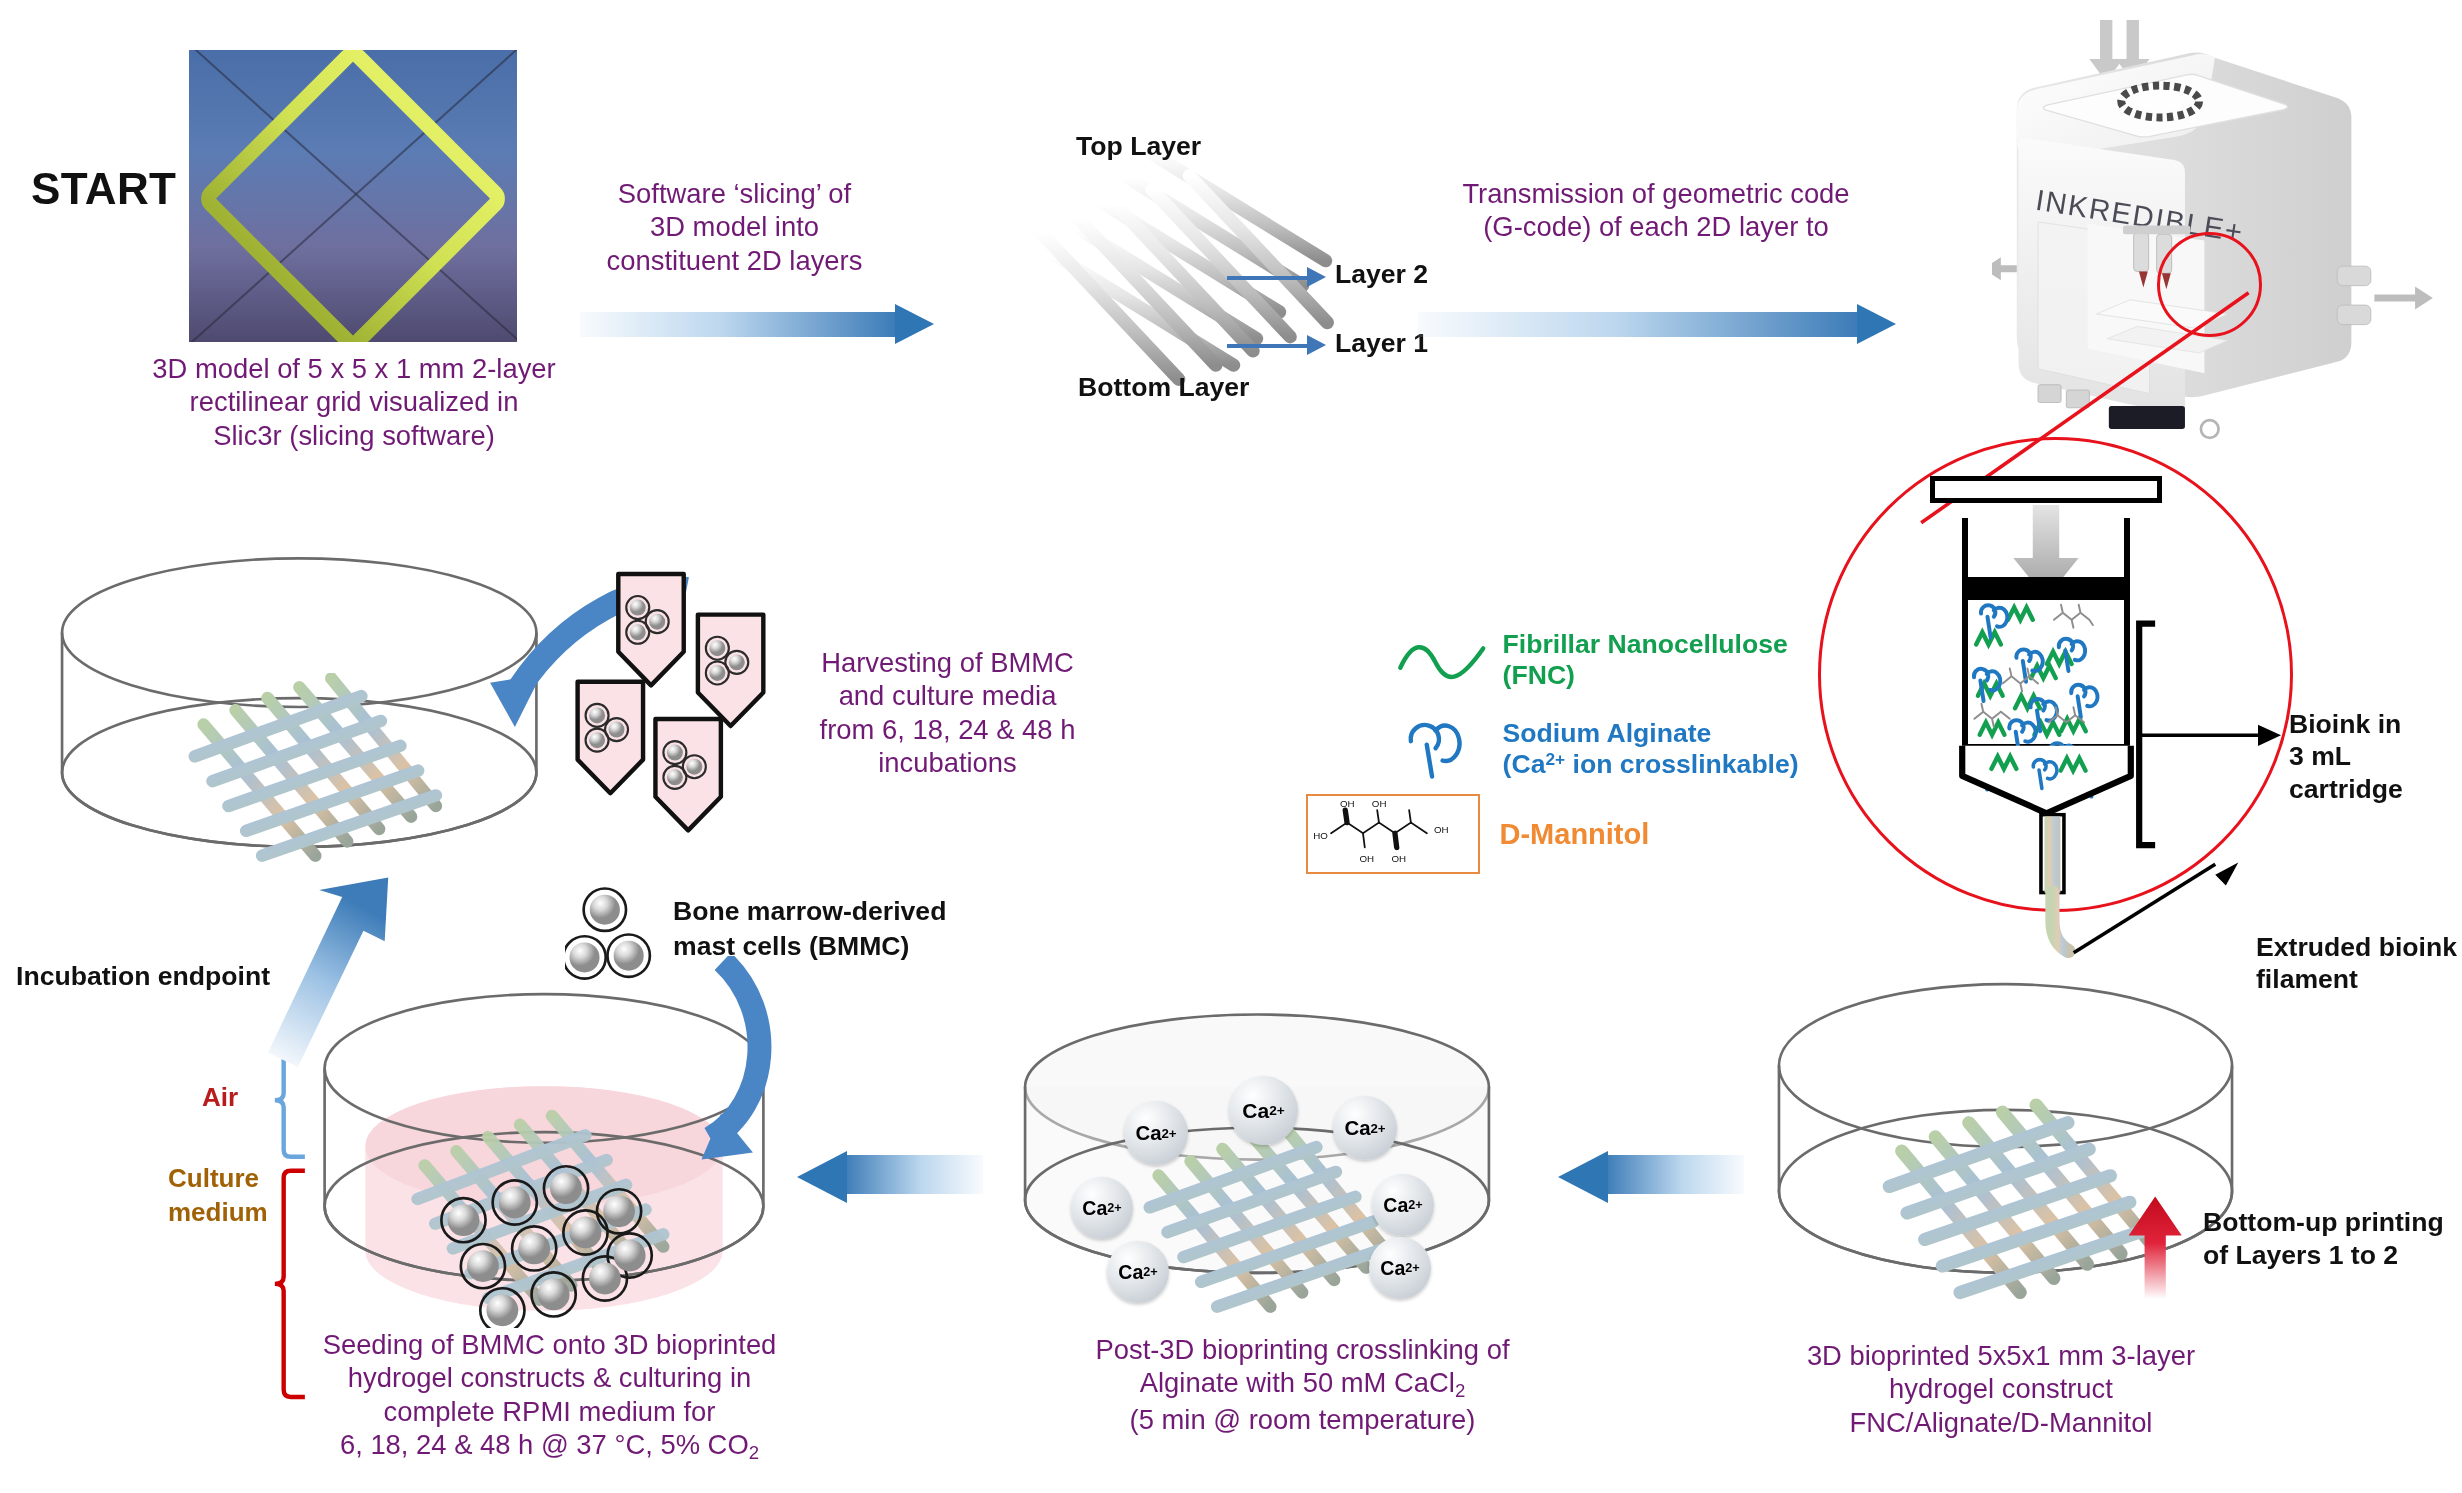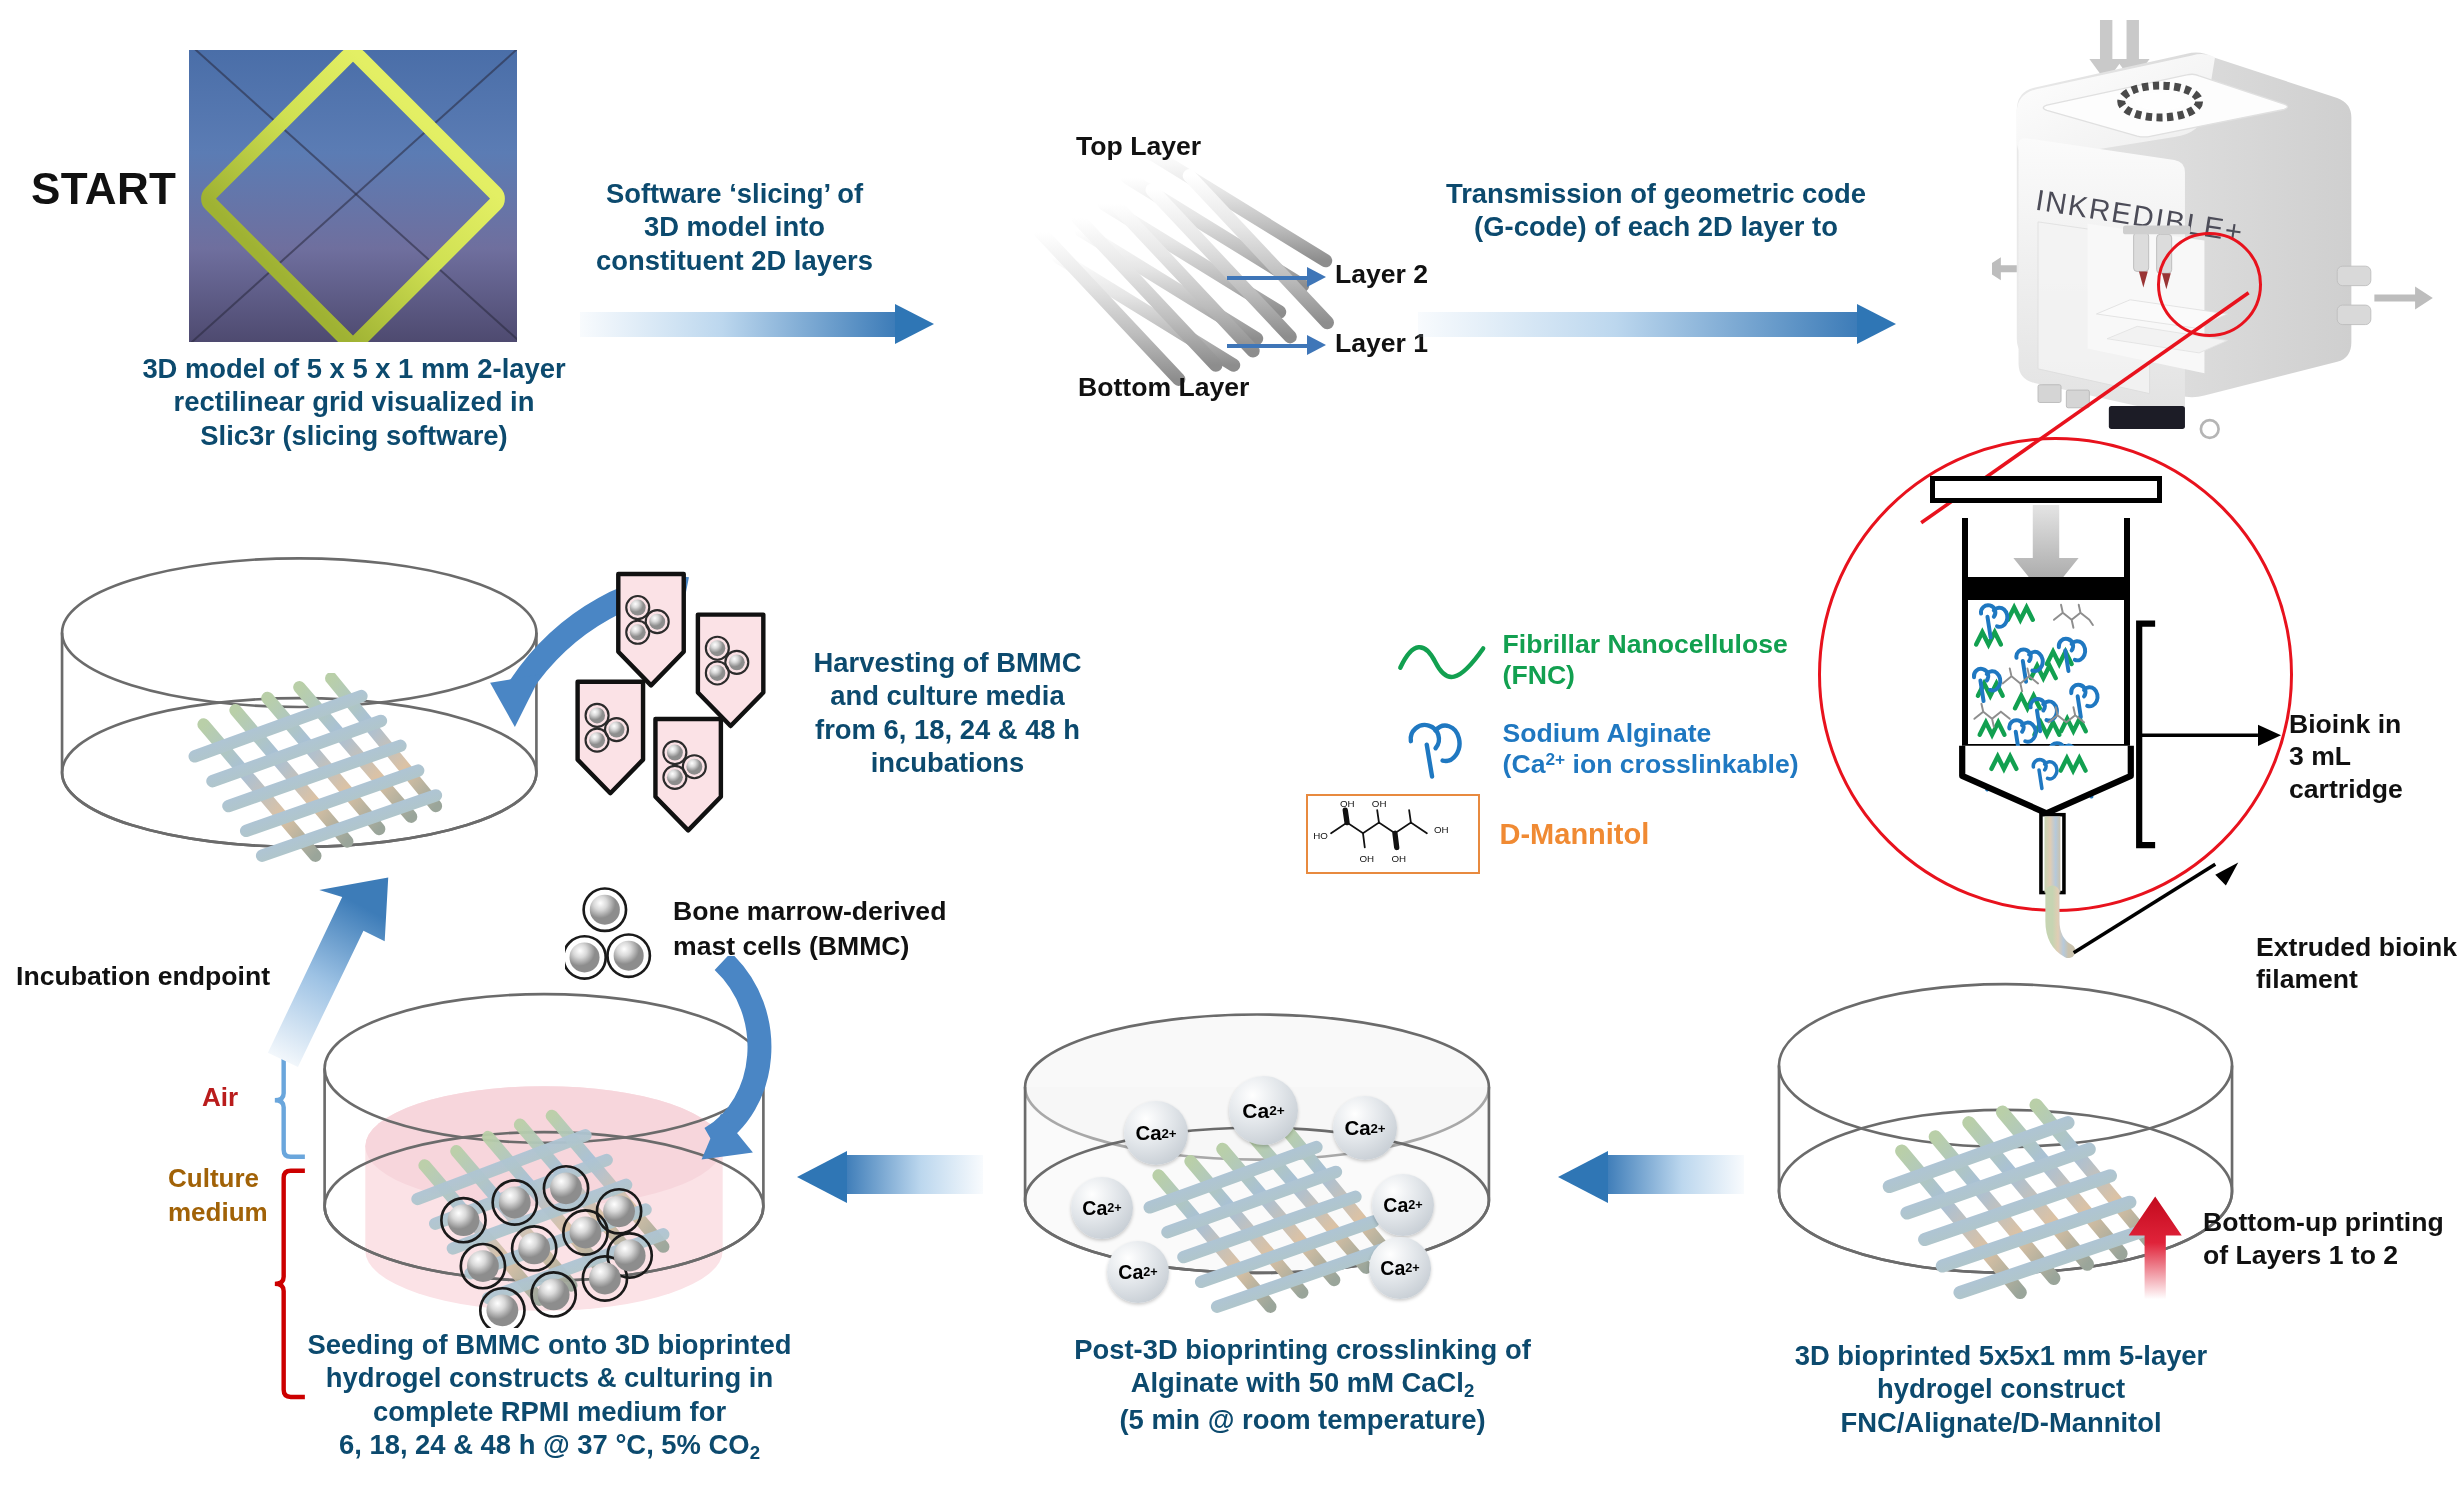--- a/index.html
+++ b/index.html
@@ -1,19 +1,19 @@
 <!DOCTYPE html>
 <html style="font-size:14px"><head>
 <meta charset="utf-8">
 <style>
   html,body{margin:0;padding:0;background:#fff;}
   body{width:2462px;height:1494px;position:relative;overflow:hidden;
        font-family:"Liberation Sans",sans-serif;color:#000;}
   .abs{position:absolute;}
-  .txt{font-weight:bold;text-align:center;line-height:1.22;color:#0c4a6e;}
+  .txt{font-weight:normal;text-align:center;line-height:1.22;color:#701a75;}
   .lbl{font-weight:bold;color:#111;}
   sub{font-size:.68em;vertical-align:-.25em;}
   sup{font-size:.65em;vertical-align:.45em;}
 
   
   #start-label{left:31px;top:164px;font-size:44px;font-weight:bold;letter-spacing:0.4px;}
 
   
   #slic3r-model{left:189px;top:50px;width:328px;height:292px;
      background:linear-gradient(180deg,#4a6ea8 0%,#5b7cb4 35%,#6f6f9e 68%,#4e4a70 100%);
@@ -462,21 +462,21 @@
         <stop offset="100%" stop-color="#c30a1d"></stop>
       </linearGradient>
     </defs>
   <path d="M22 128 v-72 h-18 l30 -44 l30 44 h-18 v72 z" fill="url(#redg)"></path>
 </svg>
 <div class="abs lbl" style="left:2203px;top:1206px;font-size:26.6px;line-height:1.24;">
   <div>Bottom-up printing</div>
   <div>of Layers 1 to 2</div>
 </div>
 <div class="abs txt" style="left:1762px;top:1339px;width:478px;font-size:27.4px;">
-  <div>3D bioprinted 5x5x1 mm 5-layer</div>
+  <div>3D bioprinted 5x5x1 mm 3-layer</div>
   <div>hydrogel construct</div>
   <div>FNC/Alignate/D-Mannitol</div>
 </div>
 
 <div class="abs gradarrow left" style="left:1558px;top:1151px;width:186px;height:53px;">
   <div class="shaft" style="left:48px;width:138px;top:3.5px;height:39px;"></div>
   <div class="head" style="left:0;border-top-width:26.6px;border-bottom-width:26.6px;border-right-width:50px;"></div>
 </div>
 
 <div class="abs" style="left:1018px;top:1009px;width:478px;height:319px;">

